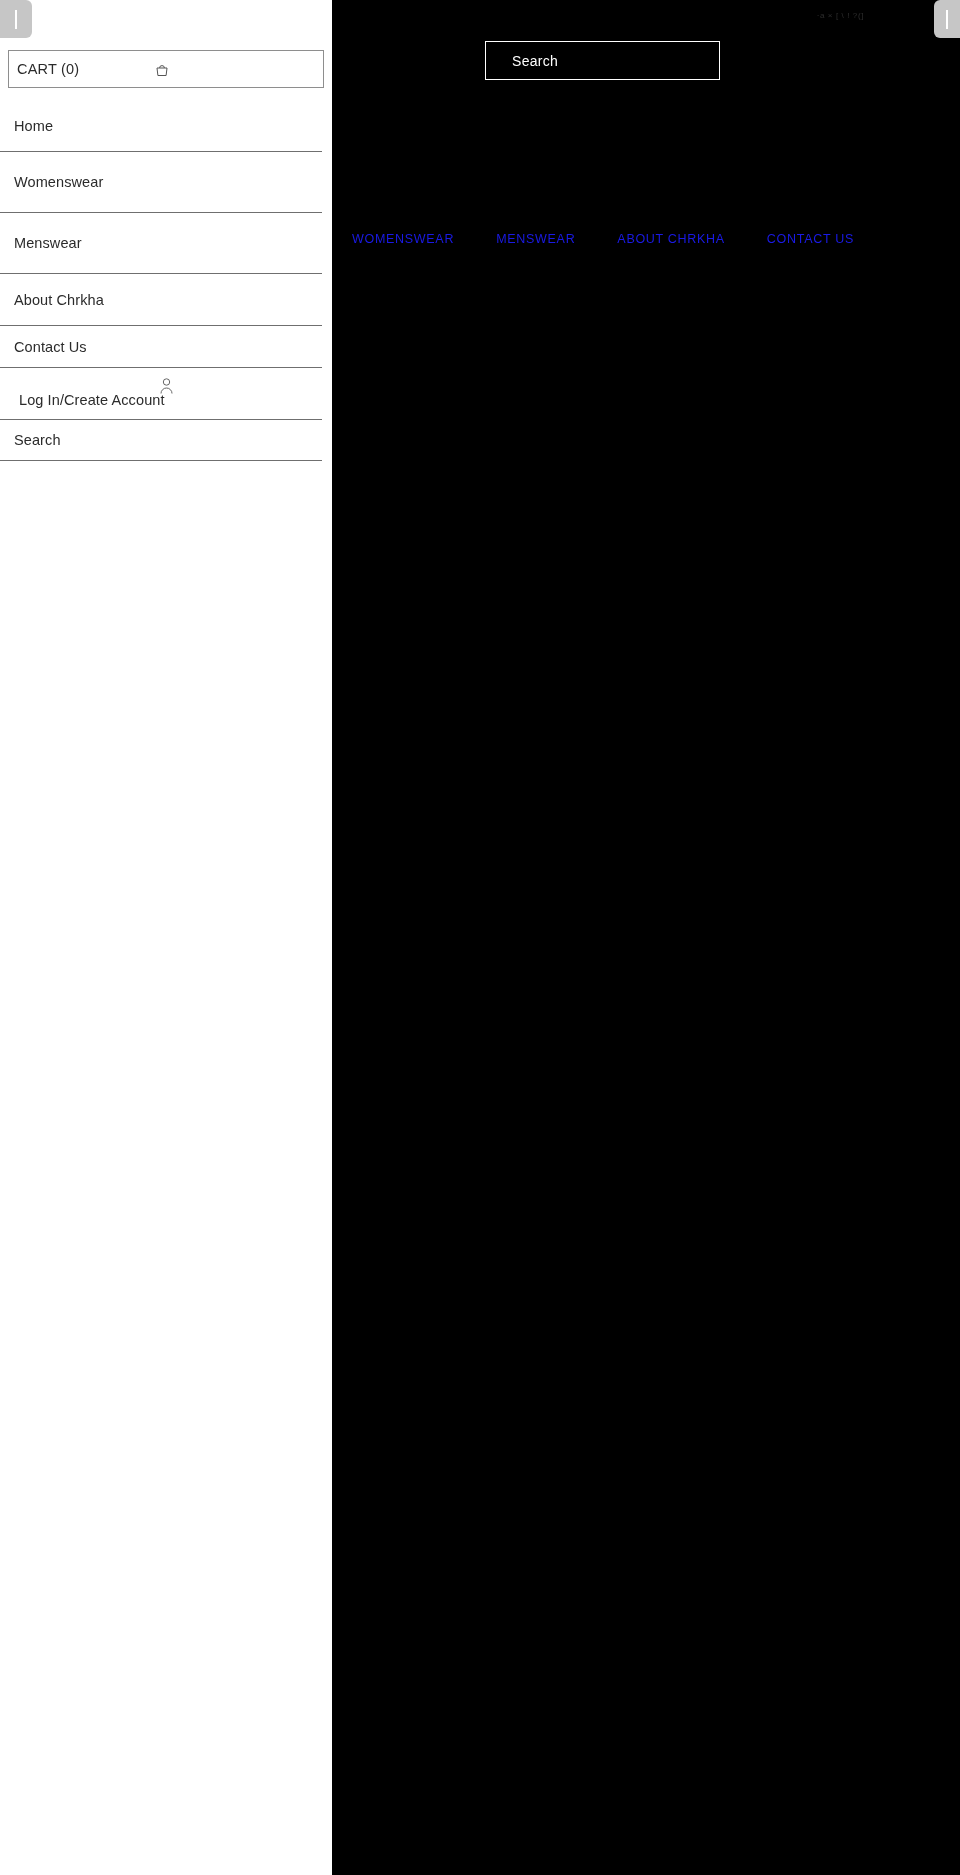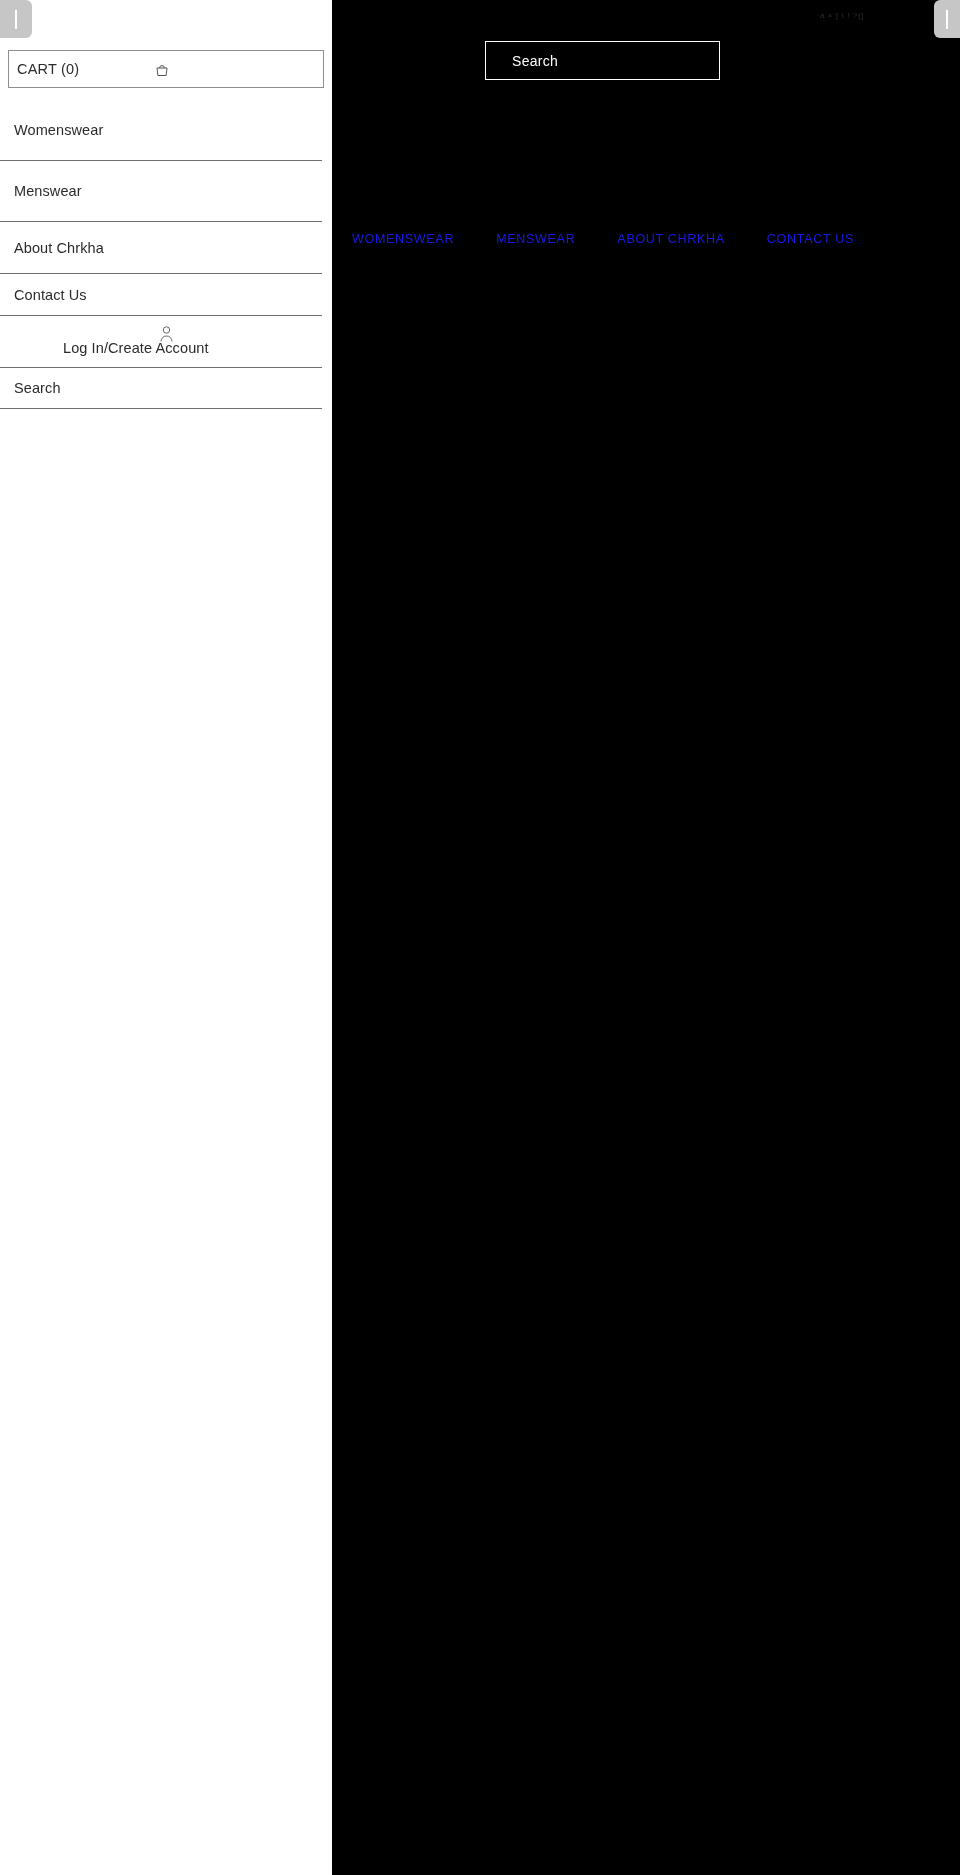--- a/index.html
+++ b/index.html
@@ -95,21 +95,21 @@
     letter-spacing: 0.1px;
     white-space: nowrap;
   }
 
   .h-home        { height: 52px; }
   .h-collections { height: 52px; }
   .h-womenswear  { height: 61px; }
   .h-menswear    { height: 61px; }
   .h-about       { height: 52px; }
   .h-contact     { height: 42px; }
-  .h-account     { height: 52px; padding-left: 44px; }
+  .h-account     { height: 52px; }
   .h-search      { height: 41px; }
 
   .account-item {
     flex-direction: column;
     align-items: flex-start;
     justify-content: center;
   }
   .person-icon {
     position: absolute;
     left: 160px;
@@ -212,20 +212,23 @@
       <span class="cart-icon">
         <svg viewBox="0 0 14 13" width="14" height="13" fill="none" stroke="#555" stroke-width="1">
           <path d="M2 4.5 h10 l-0.9 7.5 h-8.2 z"></path>
           <path d="M4.6 4.5 a2.4 2.4 0 0 1 4.8 0"></path>
         </svg>
       </span>
     </div>
 
     <div class="nav-list">
 
+      <div class="nav-item h-home">
+        <span class="label">Home</span>
+      </div>
 
 
       <div class="nav-item h-womenswear">
         <span class="label">Womenswear</span>
       </div>
 
       <div class="nav-item h-menswear">
         <span class="label">Menswear</span>
       </div>
 

